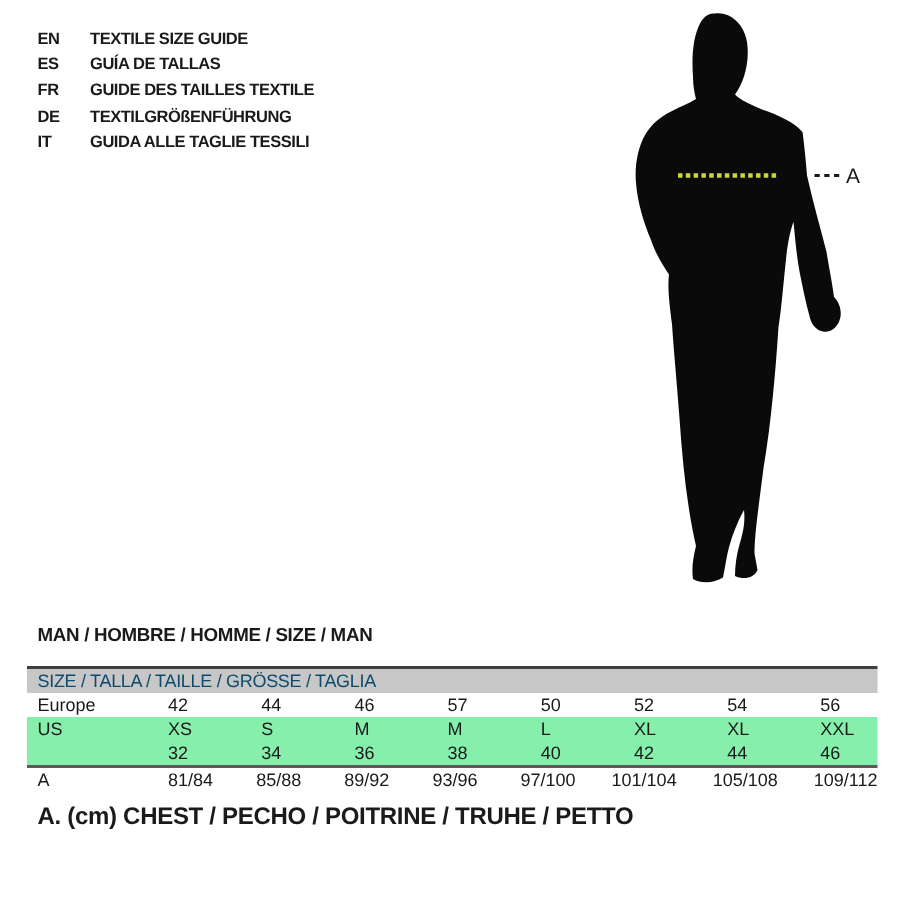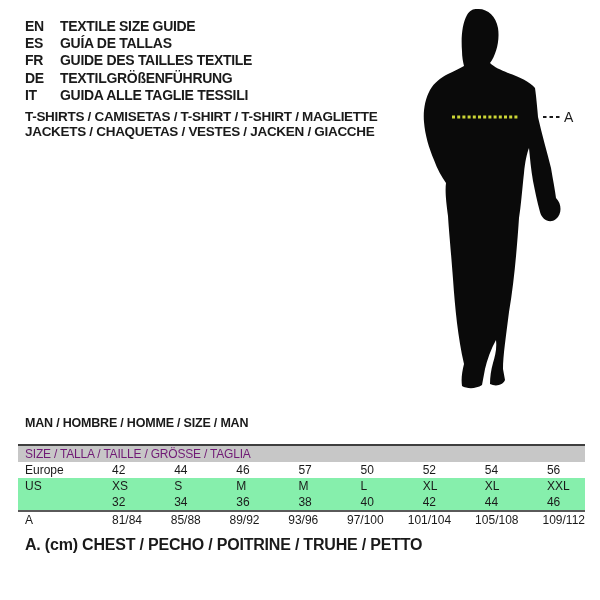--- a/index.html
+++ b/index.html
@@ -2,32 +2,32 @@
 <html><head>
 <meta charset="utf-8">
 <style>
   html,body{margin:0;padding:0;background:#fff;}
   .canvas{
     position:relative;width:600px;height:600px;background:#fff;overflow:hidden;
     font-family:"Liberation Sans",sans-serif;color:#1a1a1a;
   }
   
   .lang-list{position:absolute;left:25px;top:18px;}
-  .lang-row{display:flex;height:17.2px;line-height:17.2px;font-size:14px;font-weight:700;letter-spacing:-0.3px;}
+  .lang-row{display:flex;height:17.2px;line-height:17.2px;font-size:11px;font-weight:700;letter-spacing:-0.3px;}
   .lang-code{width:35px;}
   
   .product-lines{position:absolute;left:25px;top:109px;}
   .product-line{height:15px;line-height:15px;font-size:13.5px;font-weight:700;letter-spacing:-0.3px;}
   
   .figure-svg{position:absolute;left:0;top:0;width:600px;height:420px;}
   
   .section-heading{position:absolute;left:25px;top:416px;font-size:12.5px;font-weight:700;letter-spacing:-0.2px;}
   
   .size-table{position:absolute;left:18px;top:444px;width:567px;border-top:2px solid #3f3f3f;}
-  .t-header{height:16px;line-height:16px;background:#c7c7c7;color:#701a75;font-size:12px;
+  .t-header{height:16px;line-height:16px;background:#c7c7c7;color:#0c4a6e;font-size:12px;
     letter-spacing:-0.2px;padding-left:7px;}
   .t-row{display:grid;grid-template-columns:70px repeat(8,1fr);height:16px;line-height:16px;font-size:12px;gap:24px;}
   .t-row.alt{background:#86efac;}
   .t-row.measure{border-top:2px solid #5a5a5a;}
   .t-label{padding-left:7px;text-align:left;}
   .t-cell{}
   
   .footnote{position:absolute;left:25px;top:536px;font-size:16px;font-weight:700;letter-spacing:-0.2px;}
 </style>
 </head>
@@ -51,24 +51,20 @@
     <div class="lang-row">
       <span class="lang-code">DE</span>
       <span class="lang-label">TEXTILGRÖßENFÜHRUNG</span>
     </div>
     <div class="lang-row">
       <span class="lang-code">IT</span>
       <span class="lang-label">GUIDA ALLE TAGLIE TESSILI</span>
     </div>
   </div>
 
-  <div class="product-lines">
-    <div class="product-line">T-SHIRTS / CAMISETAS / T-SHIRT / T-SHIRT / MAGLIETTE</div>
-    <div class="product-line">JACKETS / CHAQUETAS / VESTES / JACKEN / GIACCHE</div>
-  </div>
 
   <svg class="figure-svg" viewBox="0 0 600 420">
     <path d="M 477 9
          C 487 8 496 16 498 28
          C 500 41 496 55 490 63
          C 494 67 501 70 508 73
          C 520 77 530 82 535 88
          C 536 95 537 105 538 117
          C 542 135 547 152 551 168
          C 553 180 555 190 556 198

